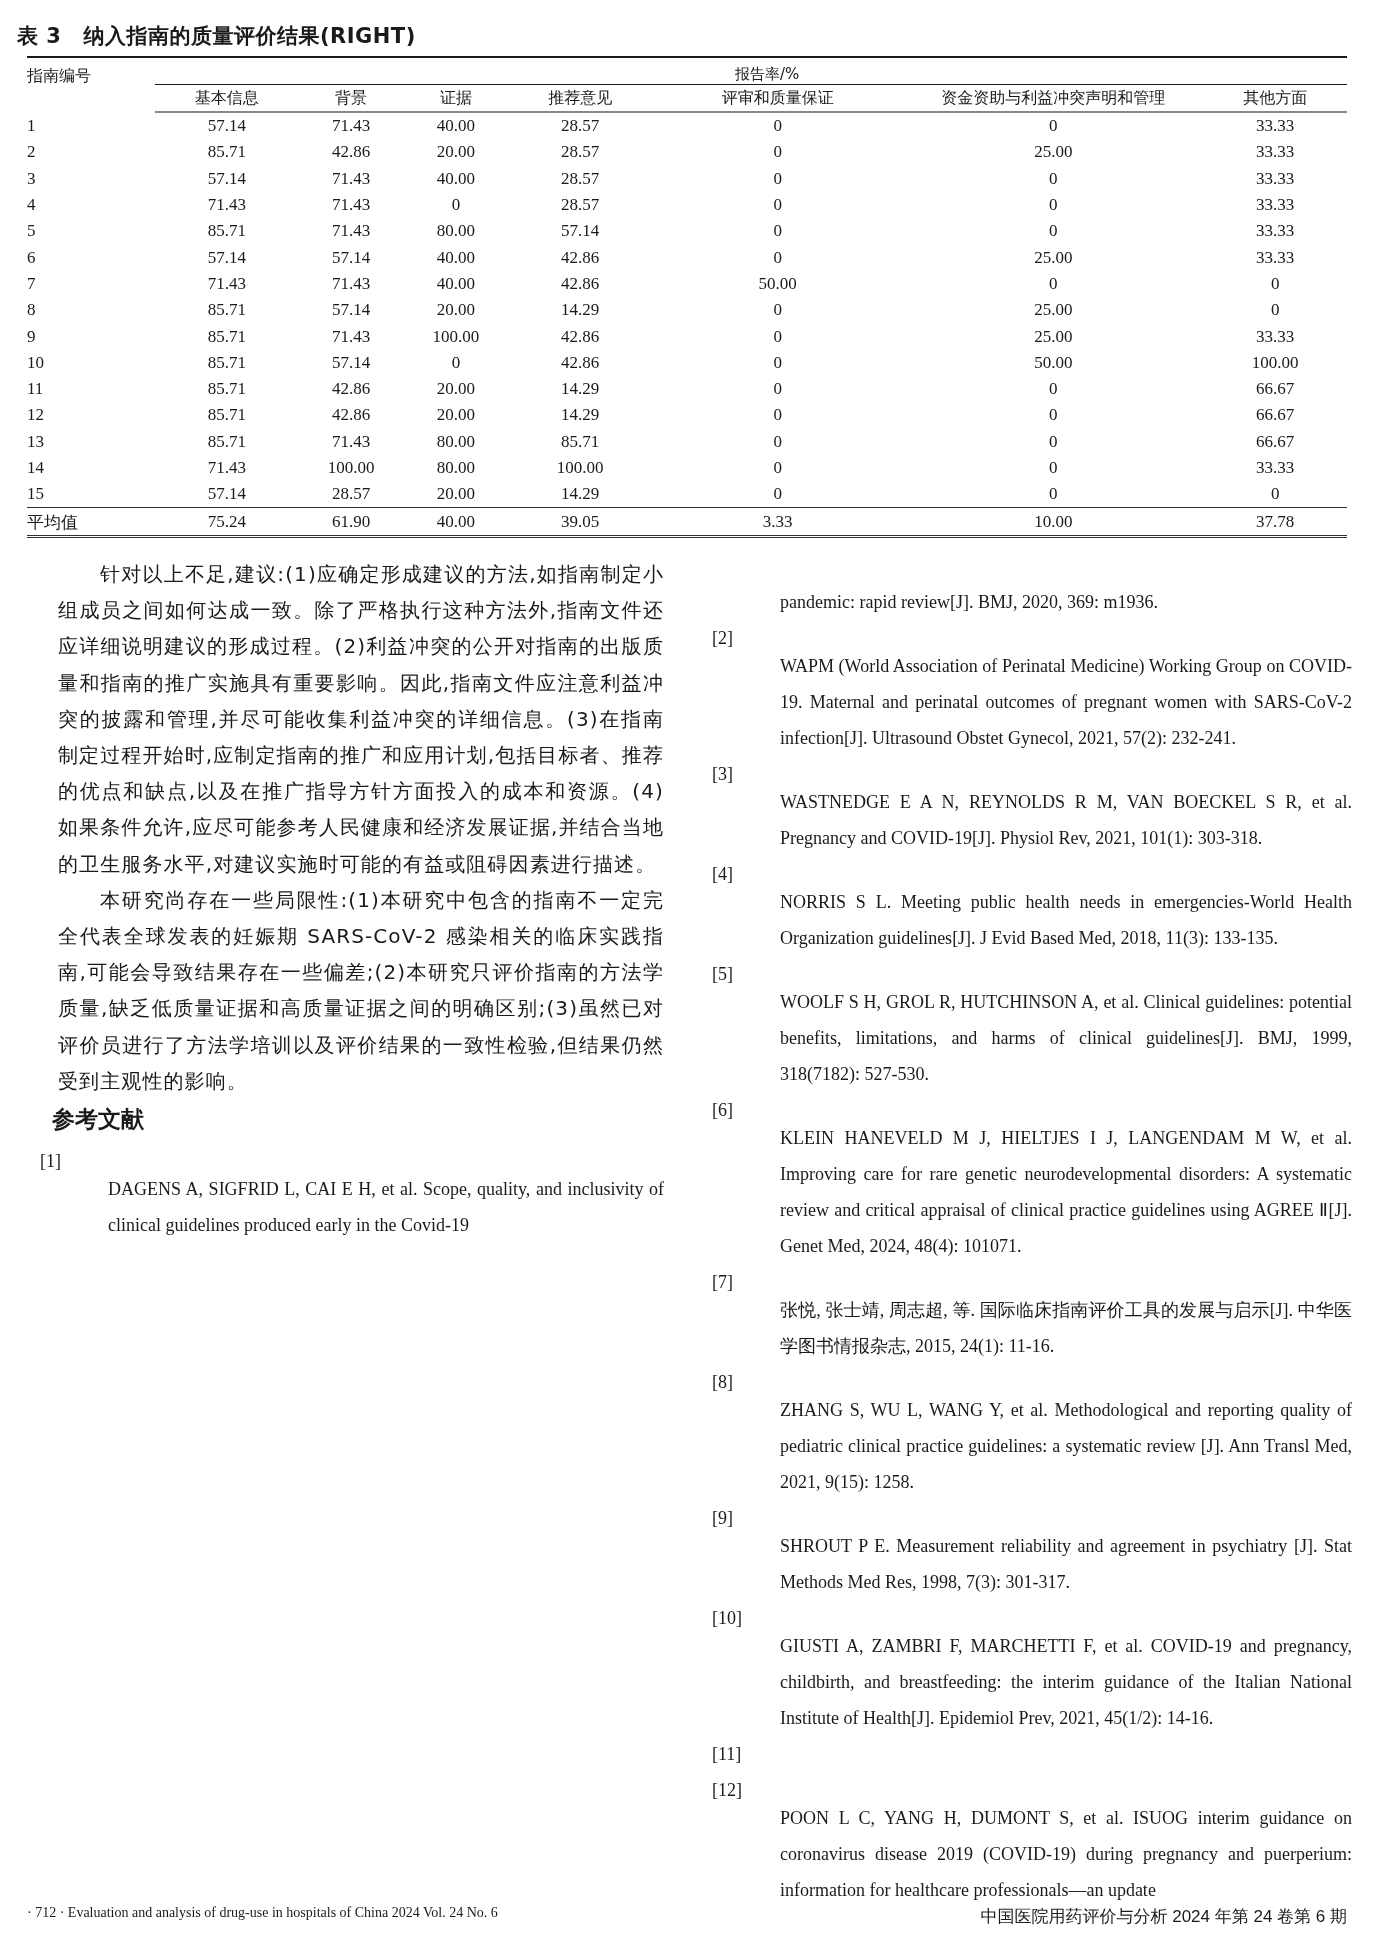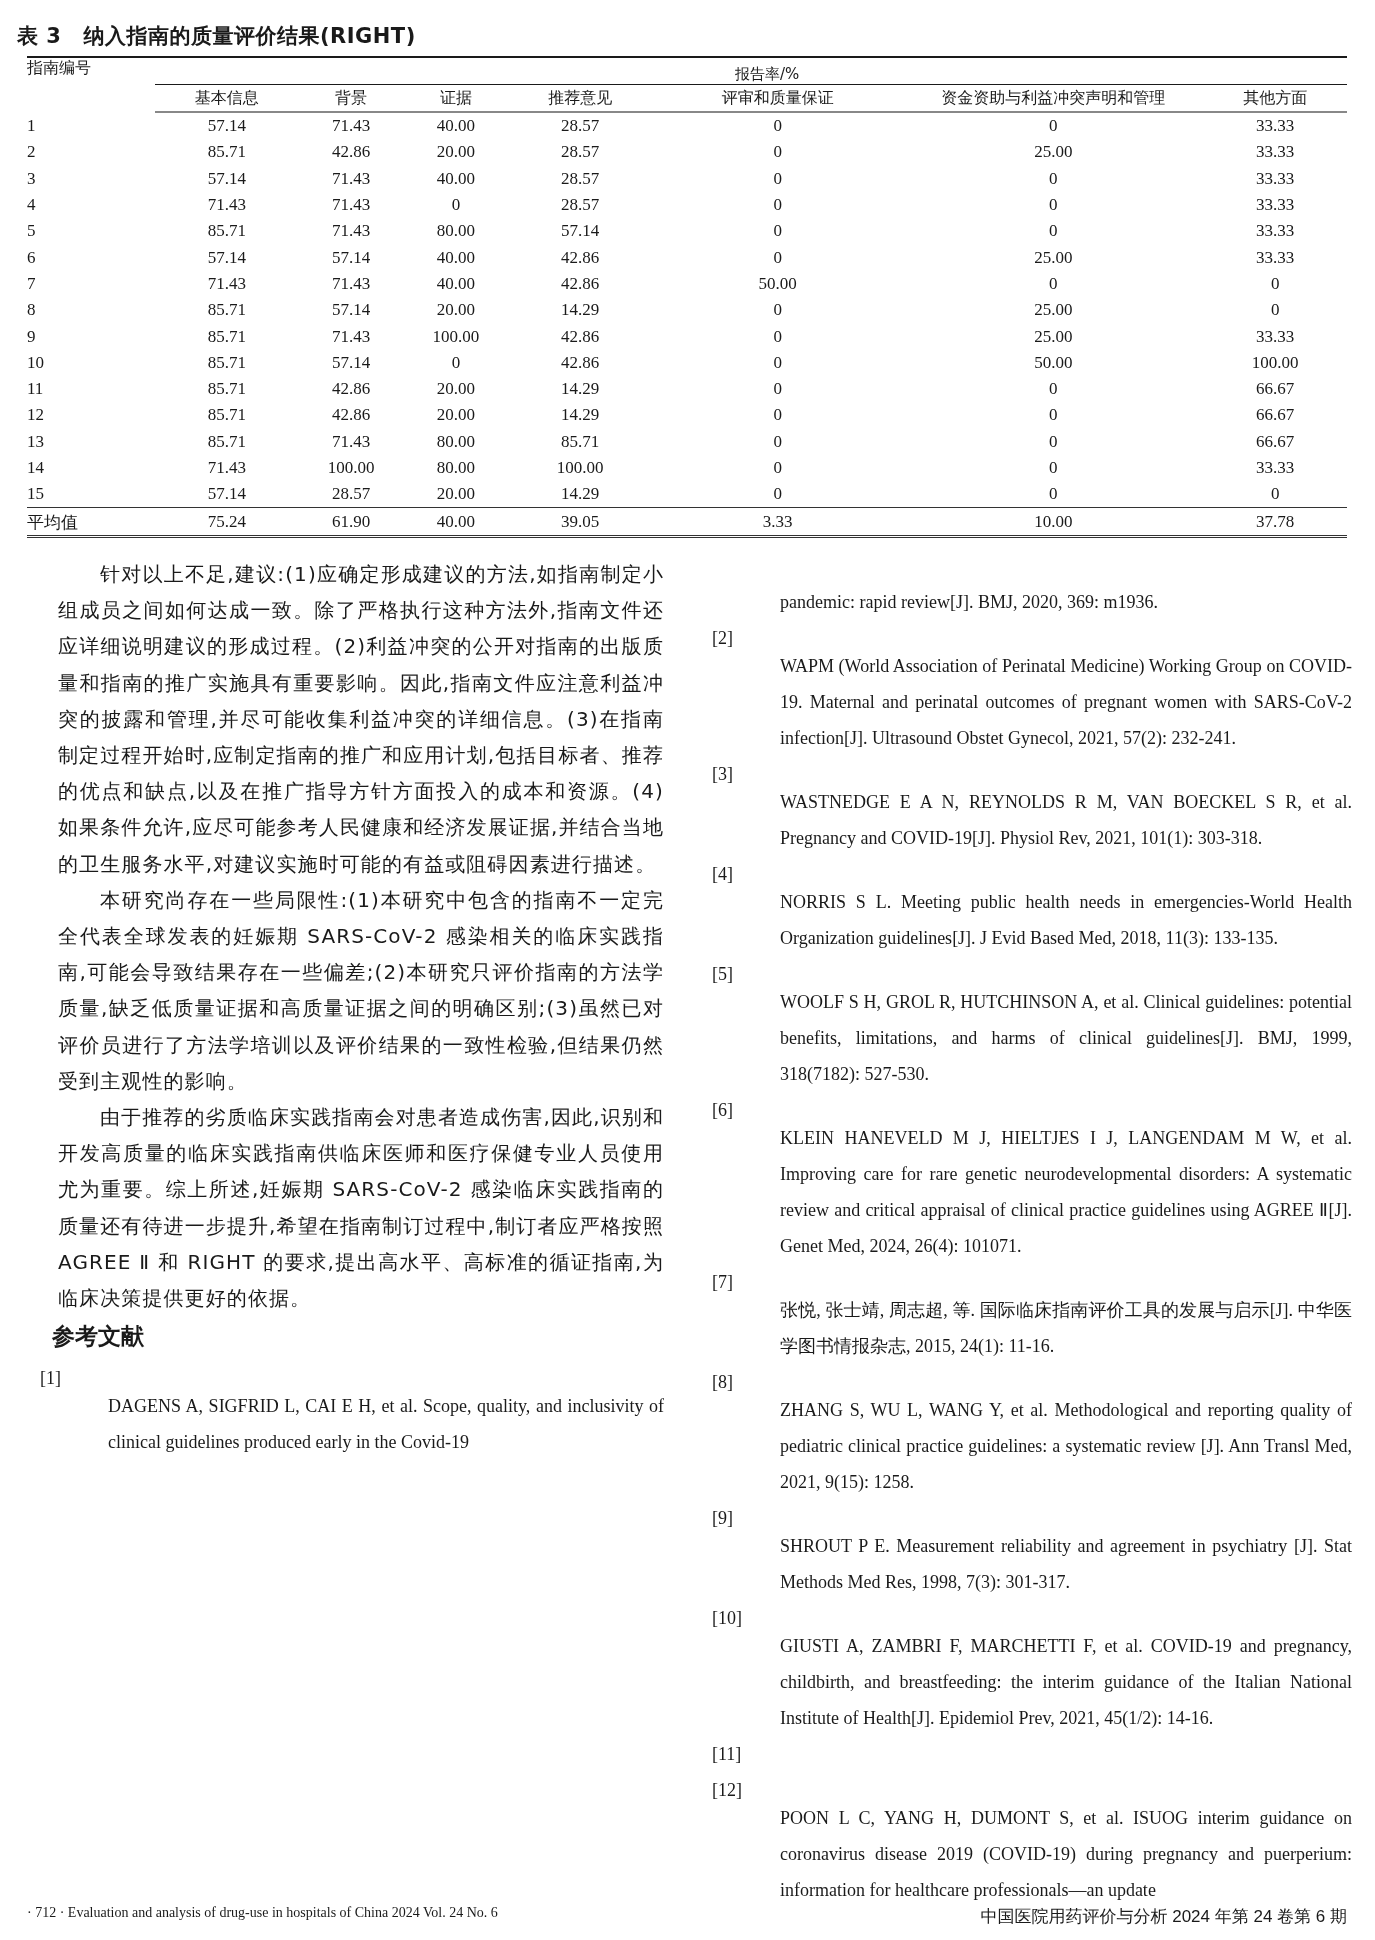--- a/index.html
+++ b/index.html
@@ -9,21 +9,21 @@
   }
   .caption {
     position: absolute; top: 22px; left: 17px; width: 1375px; text-align: left;
     font-family: "DejaVu Sans", sans-serif; font-weight: bold; font-size: 21px; letter-spacing: 0.5px;
   }
   .caption .num { margin-right: 22px; }
   .tbl-wrap { position: absolute; top: 56px; left: 27px; width: 1320px; }
   table { border-collapse: collapse; width: 100%; font-size: 17px; }
   table td, table th { padding: 0; font-weight: normal; }
   .rule-top { border-top: 2.5px solid #1a1a1a; }
-  th.rowhead { text-align: left; vertical-align: top; width: 128px; font-family: "DejaVu Sans", sans-serif; font-size: 16px; }
+  th.rowhead { text-align: left; vertical-align: top; width: 128px; padding-top: 8px; font-family: "DejaVu Sans", sans-serif; font-size: 16px; }
   th.group { text-align: left; height: 26px; padding-left: 580px; font-family: "DejaVu Sans", sans-serif; font-size: 15px; border-bottom: 1.5px solid #1a1a1a; vertical-align: bottom; margin-top: 12px; }
   tr.colhead th { height: 26px; text-align: center; font-family: "DejaVu Sans", sans-serif; font-size: 16px; border-bottom: 2px solid #888; }
   tbody td { height: 26.3px; text-align: center; line-height: 26px; font-family: "Liberation Serif", serif; }
   tbody td.id { text-align: left; }
   tr.avg td { border-top: 1.5px solid #333; border-bottom: 3px double #333; font-family: "DejaVu Sans", sans-serif; }
   tr.avg td.val { font-family: "Liberation Serif", serif; }
 
   .col { position: absolute; top: 556px; font-size: 21px; line-height: 36px; }
   .col.left { left: 58px; width: 606px; }
   .col.right { left: 712px; width: 640px; font-size: 18.5px; }
@@ -223,21 +223,20 @@
           <td class="val">10.00</td>
           <td class="val">37.78</td>
         </tr>
       </tbody>
   </table>
 </div>
 
 <div class="col left">
   <p class="para">针对以上不足,建议:(1)应确定形成建议的方法,如指南制定小组成员之间如何达成一致。除了严格执行这种方法外,指南文件还应详细说明建议的形成过程。(2)利益冲突的公开对指南的出版质量和指南的推广实施具有重要影响。因此,指南文件应注意利益冲突的披露和管理,并尽可能收集利益冲突的详细信息。(3)在指南制定过程开始时,应制定指南的推广和应用计划,包括目标者、推荐的优点和缺点,以及在推广指导方针方面投入的成本和资源。(4)如果条件允许,应尽可能参考人民健康和经济发展证据,并结合当地的卫生服务水平,对建议实施时可能的有益或阻碍因素进行描述。</p>
   <p class="para">本研究尚存在一些局限性:(1)本研究中包含的指南不一定完全代表全球发表的妊娠期 SARS-CoV-2 感染相关的临床实践指南,可能会导致结果存在一些偏差;(2)本研究只评价指南的方法学质量,缺乏低质量证据和高质量证据之间的明确区别;(3)虽然已对评价员进行了方法学培训以及评价结果的一致性检验,但结果仍然受到主观性的影响。</p>
-  <p class="para">由于推荐的劣质临床实践指南会对患者造成伤害,因此,识别和开发高质量的临床实践指南供临床医师和医疗保健专业人员使用尤为重要。综上所述,妊娠期 SARS-CoV-2 感染临床实践指南的质量还有待进一步提升,希望在指南制订过程中,制订者应严格按照 AGREE Ⅱ 和 RIGHT 的要求,提出高水平、高标准的循证指南,为临床决策提供更好的依据。</p>
   <div class="refs-title">参考文献</div>
   <div class="ref">
     <span class="n">[1]</span>
     <span class="t">DAGENS A, SIGFRID L, CAI E H, et al. Scope, quality, and inclusivity of clinical guidelines produced early in the Covid-19</span>
   </div>
 </div>
 
 <div class="col right">
   <div class="ref cont">
     <span class="t">pandemic: rapid review[J]. BMJ, 2020, 369: m1936.</span>
@@ -254,21 +253,21 @@
       <div class="ref">
         <span class="n">[4]</span>
         <span class="t">NORRIS S L. Meeting public health needs in emergencies-World Health Organization guidelines[J]. J Evid Based Med, 2018, 11(3): 133-135.</span>
       </div>
       <div class="ref">
         <span class="n">[5]</span>
         <span class="t">WOOLF S H, GROL R, HUTCHINSON A, et al. Clinical guidelines: potential benefits, limitations, and harms of clinical guidelines[J]. BMJ, 1999, 318(7182): 527-530.</span>
       </div>
       <div class="ref">
         <span class="n">[6]</span>
-        <span class="t">KLEIN HANEVELD M J, HIELTJES I J, LANGENDAM M W, et al. Improving care for rare genetic neurodevelopmental disorders: A systematic review and critical appraisal of clinical practice guidelines using AGREE Ⅱ[J]. Genet Med, 2024, 26(4): 101071.</span>
+        <span class="t">KLEIN HANEVELD M J, HIELTJES I J, LANGENDAM M W, et al. Improving care for rare genetic neurodevelopmental disorders: A systematic review and critical appraisal of clinical practice guidelines using AGREE Ⅱ[J]. Genet Med, 2024, 48(4): 101071.</span>
       </div>
       <div class="ref">
         <span class="n">[7]</span>
         <span class="t">张悦, 张士靖, 周志超, 等. 国际临床指南评价工具的发展与启示[J]. 中华医学图书情报杂志, 2015, 24(1): 11-16.</span>
       </div>
       <div class="ref">
         <span class="n">[8]</span>
         <span class="t">ZHANG S, WU L, WANG Y, et al. Methodological and reporting quality of pediatric clinical practice guidelines: a systematic review [J]. Ann Transl Med, 2021, 9(15): 1258.</span>
       </div>
       <div class="ref">

